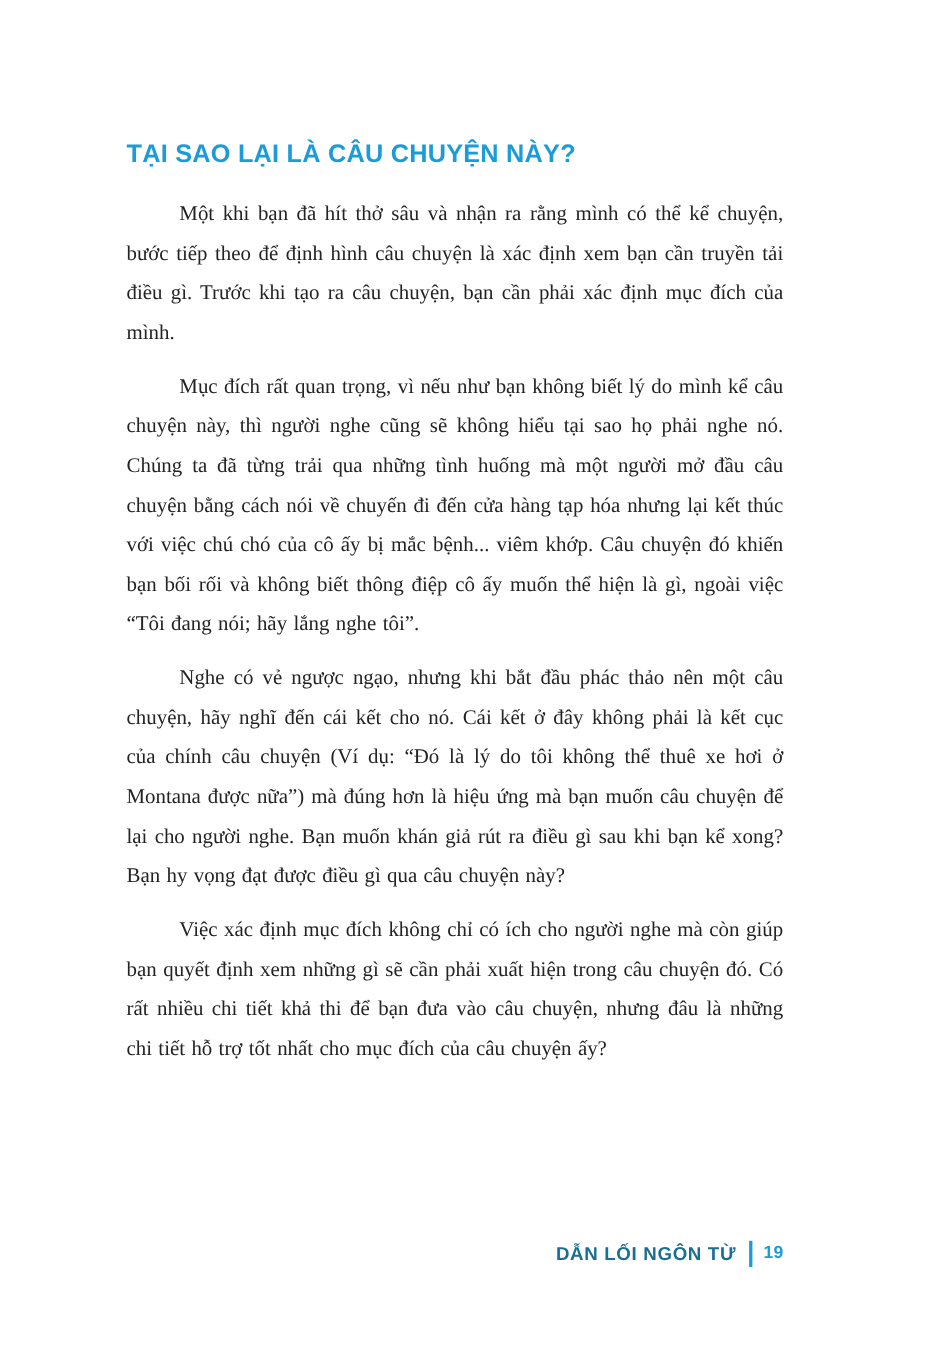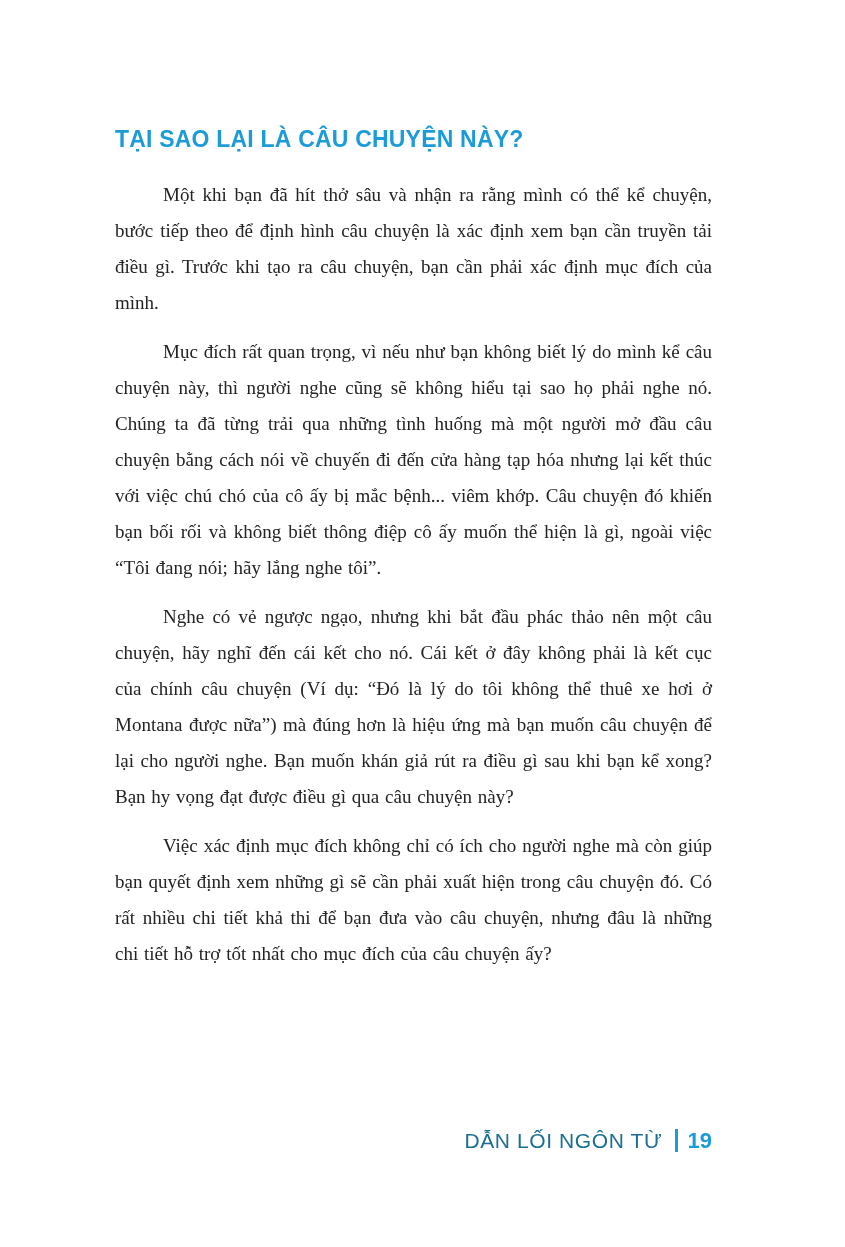--- a/index.html
+++ b/index.html
@@ -40,36 +40,36 @@
   }
   .page-footer {
     position: absolute;
     top: 1128px;
     right: 133px;
     display: flex;
     align-items: center;
   }
   .footer-title {
     font-family: "Liberation Sans", sans-serif;
-    font-weight: 400;
-    font-size: 21px;
+    font-weight: 700;
+    font-size: 17px;
     letter-spacing: 0.6px;
     color: var(--footer-title, #1a6e91);
   }
   .footer-bar {
     display: inline-block;
     width: 3px;
     height: 24px;
     margin: 0 10px 0 12px;
     background: var(--footer-bar, #1b9cd9);
   }
   .page-number {
     font-family: "Liberation Sans", sans-serif;
     font-weight: 700;
-    font-size: 22px;
+    font-size: 16px;
     color: var(--page-number, #1b9cd9);
   }
 </style>
 </head>
 <body>
 
 <div class="book-page">
 
   <div class="content">
     <h1 class="section-heading">TẠI SAO LẠI LÀ CÂU CHUYỆN NÀY?</h1>

